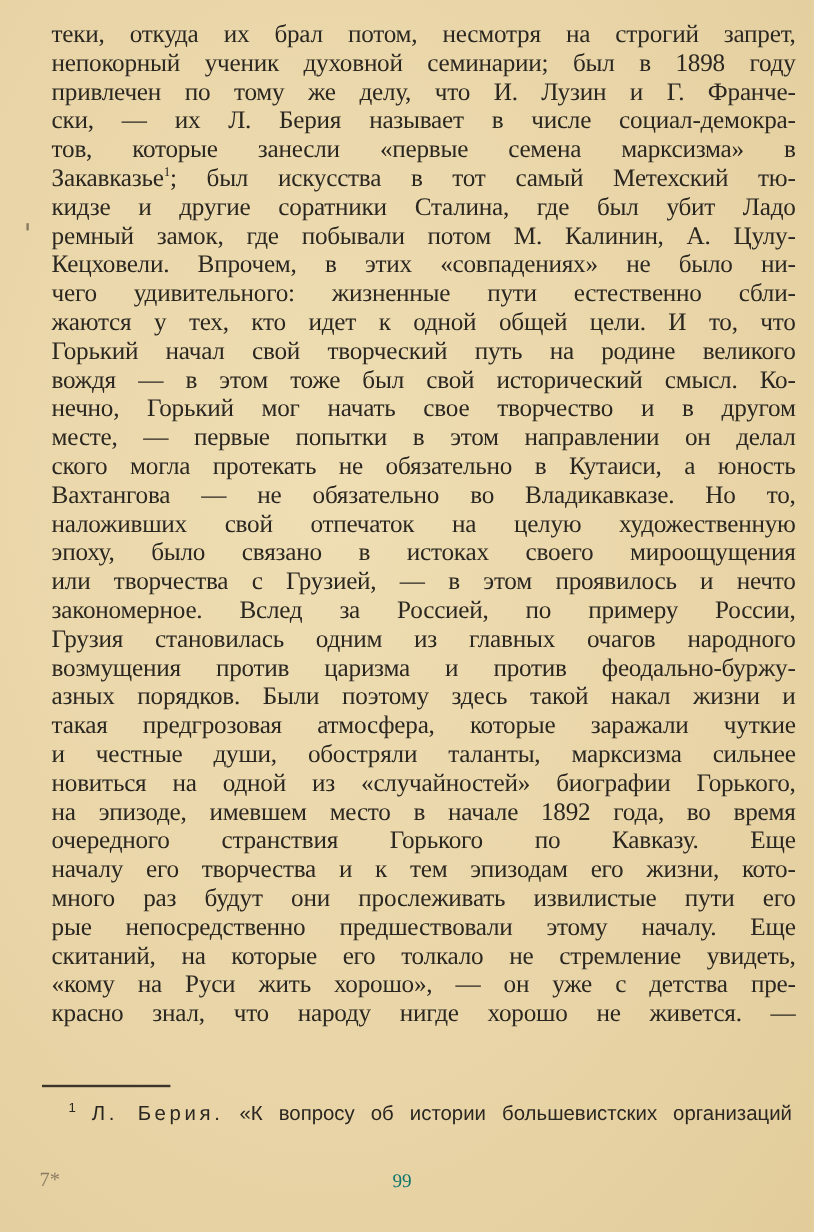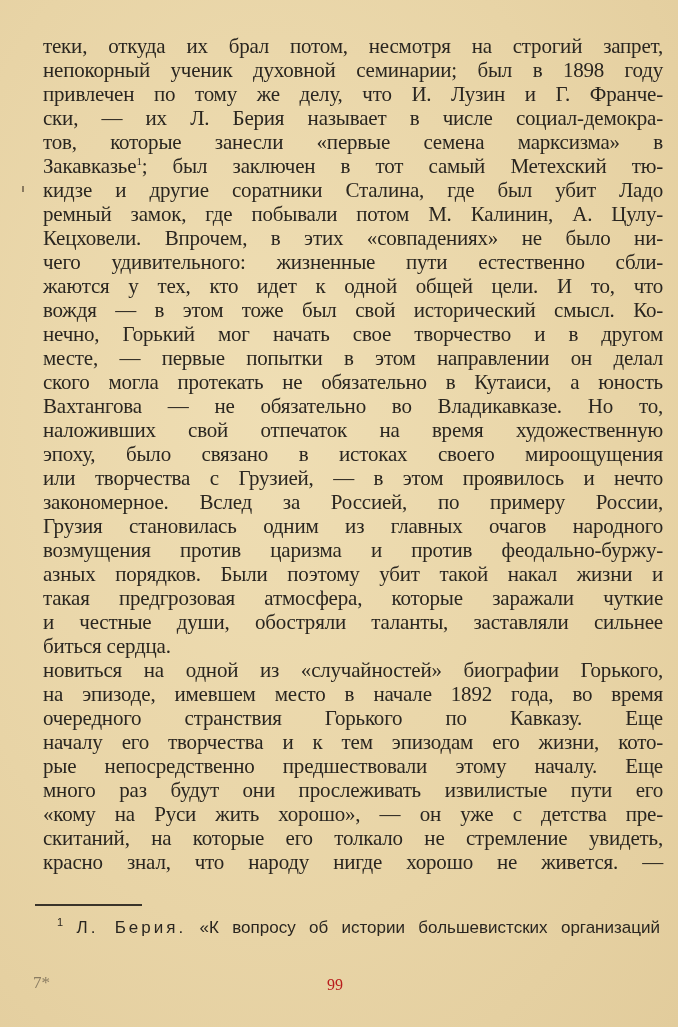--- a/index.html
+++ b/index.html
@@ -12,21 +12,21 @@
       background: #e9d6aa;
       background-image: radial-gradient(ellipse at 40% 40%, #efdeb4 0%, #e8d4a6 60%, #e2cc9c 100%);
       position: relative;
       overflow: hidden;
       font-family: "DejaVu Serif", "Liberation Serif", serif;
       color: #2a2620;
     }
     .page {
       position: absolute;
       left: 43px;
-      top: 34px;
+      top: 16px;
       width: 620px;
     }
     .line {
       font-size: 21px;
       line-height: 24px;
       height: 24px;
       white-space: nowrap;
       text-align: justify;
       text-align-last: justify;
       letter-spacing: -0.2px;
@@ -84,63 +84,63 @@
       font-family: "Liberation Serif", "DejaVu Serif", serif;
       font-size: 17px;
       color: #8a7c62;
     }
     .page-number {
       position: absolute;
       left: 327px;
       top: 976px;
       font-family: "Liberation Serif", "DejaVu Serif", serif;
       font-size: 16px;
-      color: #b91c1c;
+      color: #0f766e;
     }
   </style>
 </head>
 <body>
 
 <div class="margin-mark"></div>
 
 <div class="page">
   <div class="line">теки, откуда их брал потом, несмотря на строгий запрет,</div>
   <div class="line">непокорный ученик духовной семинарии; был в 1898 году</div>
   <div class="line">привлечен по тому же делу, что И. Лузин и Г. Франче-</div>
   <div class="line">ски, — их Л. Берия называет в числе социал-демокра-</div>
   <div class="line">тов, которые занесли «первые семена марксизма» в</div>
-  <div class="line"><span>Закавказье</span><span class="sup">1</span><span>; был заключен в тот самый Метехский тю-</span></div>
+  <div class="line"><span>Закавказье</span><span class="sup">1</span><span>; был искусства в тот самый Метехский тю-</span></div>
   <div class="line">кидзе и другие соратники Сталина, где был убит Ладо</div>
   <div class="line">ремный замок, где побывали потом М. Калинин, А. Цулу-</div>
   <div class="line">Кецховели. Впрочем, в этих «совпадениях» не было ни-</div>
   <div class="line">чего удивительного: жизненные пути естественно сбли-</div>
   <div class="line">жаются у тех, кто идет к одной общей цели. И то, что</div>
+  <div class="line">Горький начал свой творческий путь на родине великого</div>
   <div class="line">вождя — в этом тоже был свой исторический смысл. Ко-</div>
   <div class="line">нечно, Горький мог начать свое творчество и в другом</div>
   <div class="line">месте, — первые попытки в этом направлении он делал</div>
   <div class="line">ского могла протекать не обязательно в Кутаиси, а юность</div>
   <div class="line">Вахтангова — не обязательно во Владикавказе. Но то,</div>
-  <div class="line">наложивших свой отпечаток на время художественную</div>
+  <div class="line">наложивших свой отпечаток на целую художественную</div>
   <div class="line">эпоху, было связано в истоках своего мироощущения</div>
   <div class="line">или творчества с Грузией, — в этом проявилось и нечто</div>
   <div class="line">закономерное. Вслед за Россией, по примеру России,</div>
   <div class="line">Грузия становилась одним из главных очагов народного</div>
   <div class="line">возмущения против царизма и против феодально-буржу-</div>
-  <div class="line">азных порядков. Были поэтому убит такой накал жизни и</div>
+  <div class="line">азных порядков. Были поэтому здесь такой накал жизни и</div>
   <div class="line">такая предгрозовая атмосфера, которые заражали чуткие</div>
-  <div class="line">и честные души, обостряли таланты, заставляли сильнее</div>
-  <div class="line last">биться сердца.</div>
+  <div class="line">и честные души, обостряли таланты, марксизма сильнее</div>
   <div class="line">новиться на одной из «случайностей» биографии Горького,</div>
   <div class="line">на эпизоде, имевшем место в начале 1892 года, во время</div>
   <div class="line">очередного странствия Горького по Кавказу. Еще</div>
   <div class="line">началу его творчества и к тем эпизодам его жизни, кото-</div>
+  <div class="line">много раз будут они прослеживать извилистые пути его</div>
   <div class="line">рые непосредственно предшествовали этому началу. Еще</div>
-  <div class="line">много раз будут они прослеживать извилистые пути его</div>
+  <div class="line">скитаний, на которые его толкало не стремление увидеть,</div>
   <div class="line">«кому на Руси жить хорошо», — он уже с детства пре-</div>
-  <div class="line">скитаний, на которые его толкало не стремление увидеть,</div>
   <div class="line">красно знал, что народу нигде хорошо не живется. —</div>
 </div>
 
 <div class="footnote-rule"></div>
 
 <div class="footnote">
   <div class="fn-line first"><span class="sup">1</span> <span class="spaced">Л. Берия.</span> <span>«К вопросу об истории большевистских организаций</span></div>
 </div>
 
 <div class="signature">7*</div>

